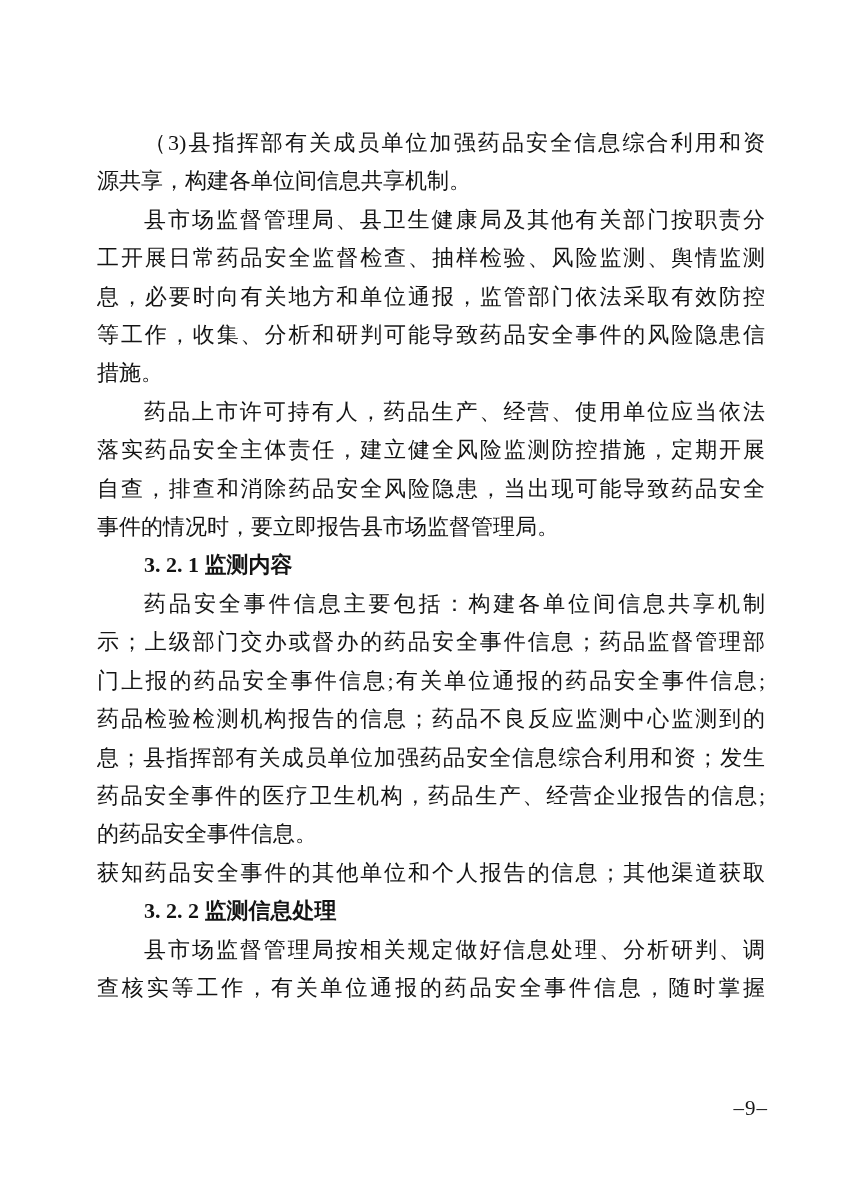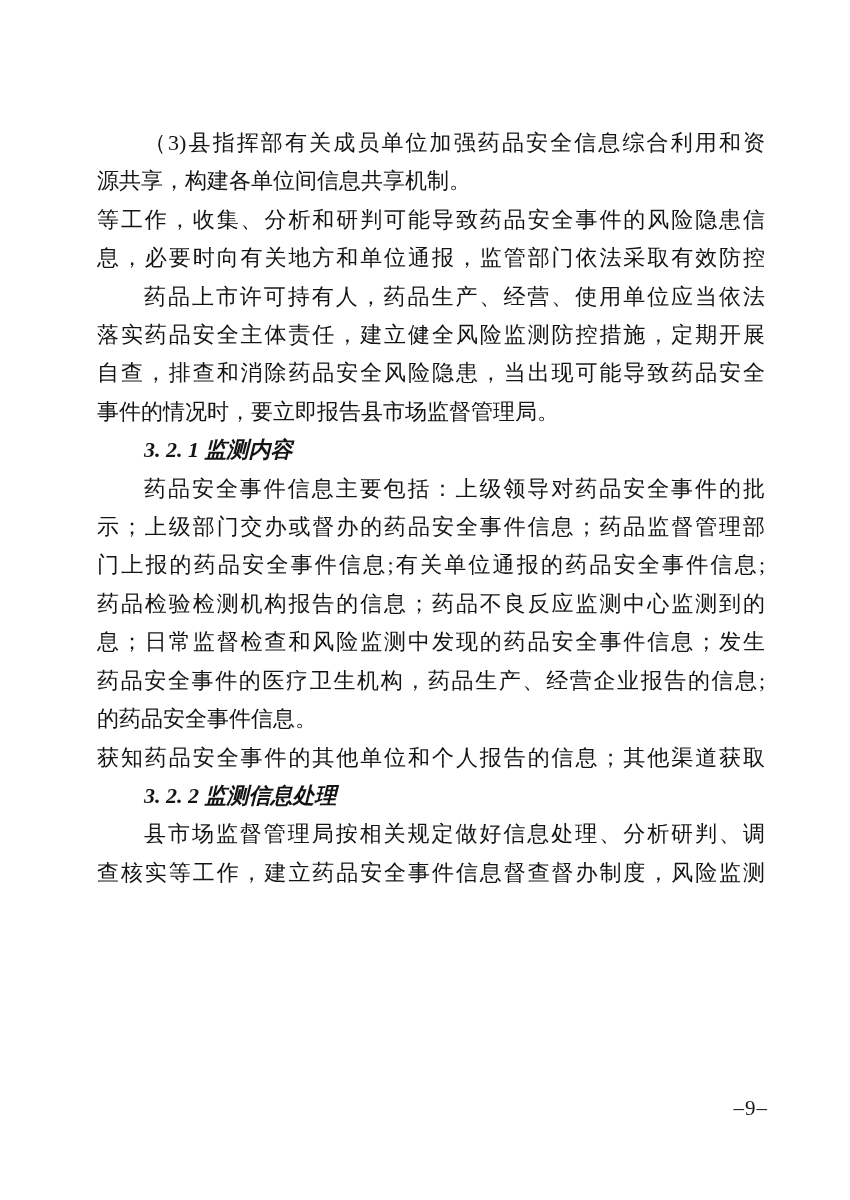--- a/index.html
+++ b/index.html
@@ -21,59 +21,62 @@
     line-height:38.4px;
     text-align:left;
     overflow:hidden;
     white-space:normal;
   }
   .j {            
     text-align:justify;
     text-align-last:justify;
   }
   .ind { text-indent:47px; }   
-  .bold { font-weight:700;font-style:italic; }
+  .bold { font-weight:700; }
   .pageno {
     position:absolute;
     top:1096px; right:82px;
     font-size:21px;
     letter-spacing:1px;
     color:#141414;
   }
 </style>
 </head>
 <body>
 
 <div class="page">
   <div class="content">
 
     <div class="line j ind">（3)县指挥部有关成员单位加强药品安全信息综合利用和资</div>
     <div class="line">源共享，构建各单位间信息共享机制。</div>
 
 
+    <div class="line j ind">县市场监督管理局、县卫生健康局及其他有关部门按职责分</div>
+    <div class="line j">工开展日常药品安全监督检查、抽样检验、风险监测、舆情监测</div>
+    <div class="line j">息，必要时向有关地方和单位通报，监管部门依法采取有效防控</div>
     <div class="line j">等工作，收集、分析和研判可能导致药品安全事件的风险隐患信</div>
-    <div class="line j">息，必要时向有关地方和单位通报，监管部门依法采取有效防控</div>
+    <div class="line">措施。</div>
 
     <div class="line j ind">药品上市许可持有人，药品生产、经营、使用单位应当依法</div>
     <div class="line j">落实药品安全主体责任，建立健全风险监测防控措施，定期开展</div>
     <div class="line j">自查，排查和消除药品安全风险隐患，当出现可能导致药品安全</div>
     <div class="line">事件的情况时，要立即报告县市场监督管理局。</div>
 
     <div class="line ind bold">3. 2. 1 监测内容</div>
 
-    <div class="line j ind">药品安全事件信息主要包括：上级领导对药品安全事件的批</div>
+    <div class="line j ind">药品安全事件信息主要包括：构建各单位间信息共享机制</div>
     <div class="line j">示；上级部门交办或督办的药品安全事件信息；药品监督管理部</div>
     <div class="line j">门上报的药品安全事件信息;有关单位通报的药品安全事件信息;</div>
     <div class="line j">药品检验检测机构报告的信息；药品不良反应监测中心监测到的</div>
-    <div class="line j">息；日常监督检查和风险监测中发现的药品安全事件信息；发生</div>
+    <div class="line j">息；县指挥部有关成员单位加强药品安全信息综合利用和资；发生</div>
     <div class="line j">药品安全事件的医疗卫生机构，药品生产、经营企业报告的信息;</div>
     <div class="line">的药品安全事件信息。</div>
     <div class="line j">获知药品安全事件的其他单位和个人报告的信息；其他渠道获取</div>
 
     <div class="line ind bold">3. 2. 2 监测信息处理</div>
 
     <div class="line j ind">县市场监督管理局按相关规定做好信息处理、分析研判、调</div>
-    <div class="line j">查核实等工作，建立药品安全事件信息督查督办制度，风险监测</div>
+    <div class="line j">查核实等工作，有关单位通报的药品安全事件信息，随时掌握</div>
 
   </div>
 
   <div class="pageno">–9–</div>
 </div>
 
 </body></html>

